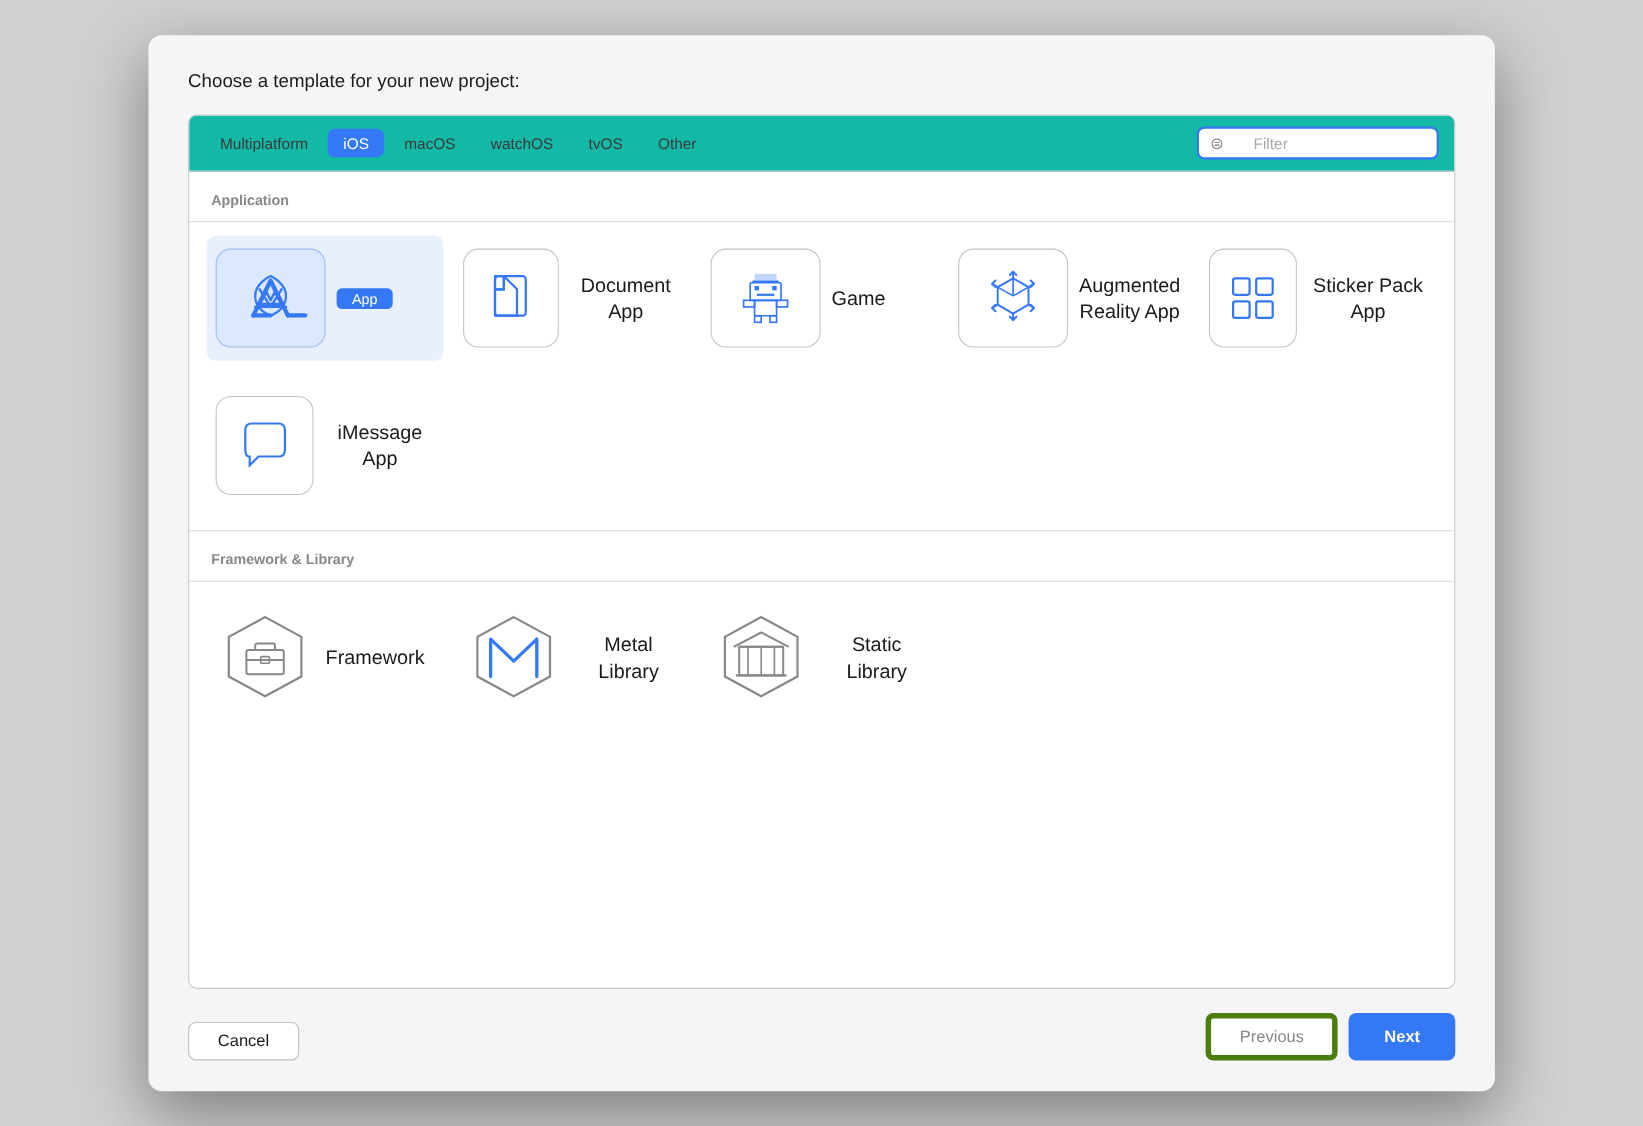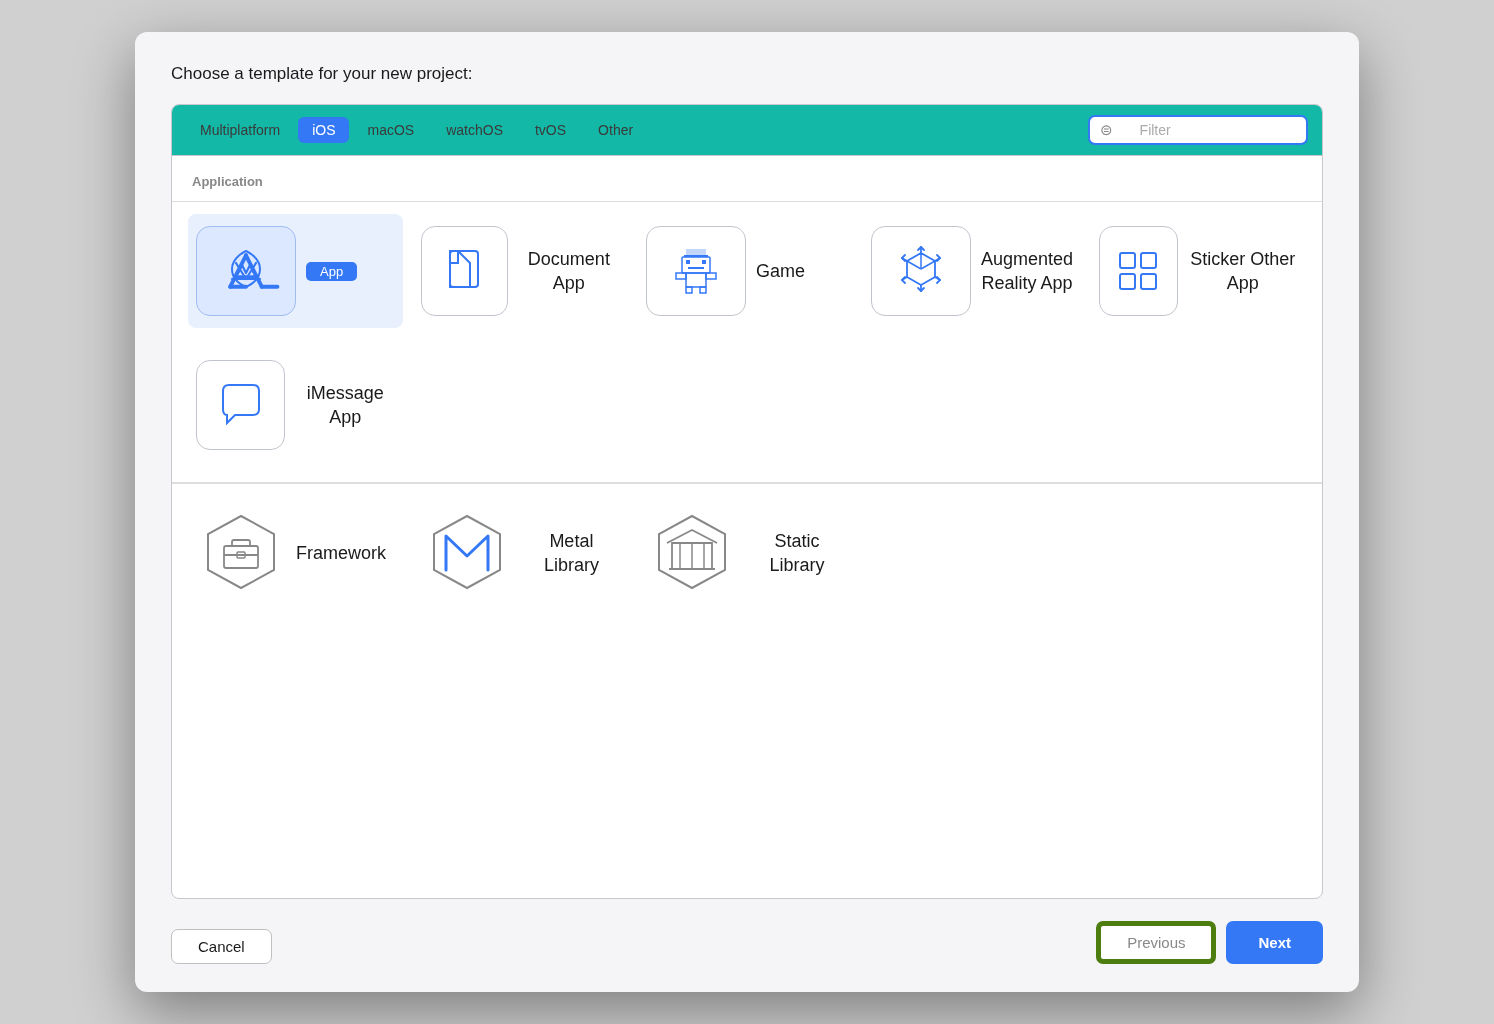--- a/index.html
+++ b/index.html
@@ -337,39 +337,40 @@
         <div class="template-item">
           <div class="icon-box">
             <svg viewBox="0 0 56 56" fill="none" xmlns="http://www.w3.org/2000/svg">
 
               <rect x="10" y="10" width="15" height="15" rx="2" stroke="#3478f6" stroke-width="2" fill="none"></rect>
               <rect x="31" y="10" width="15" height="15" rx="2" stroke="#3478f6" stroke-width="2" fill="none"></rect>
               <rect x="10" y="31" width="15" height="15" rx="2" stroke="#3478f6" stroke-width="2" fill="none"></rect>
               <rect x="31" y="31" width="15" height="15" rx="2" stroke="#3478f6" stroke-width="2" fill="none"></rect>
             </svg>
           </div>
-          <span class="item-label">Sticker Other App</span>
+          <span class="item-label">Sticker Pack App</span>
         </div>
 
       </div>
 
       <div class="items-grid" style="padding-top: 0;">
 
         <div class="template-item">
           <div class="icon-box">
             <svg viewBox="0 0 56 56" fill="none" xmlns="http://www.w3.org/2000/svg">
 
               <path d="M10 14 Q10 8 16 8 L40 8 Q46 8 46 14 L46 32 Q46 38 40 38 L22 38 L14 46 L14 38 Q10 38 10 32 Z" stroke="#3478f6" stroke-width="2" fill="none"></path>
             </svg>
           </div>
           <span class="item-label">iMessage App</span>
         </div>
       </div>
 
       <hr class="section-divider">
+      <div class="section-header">Framework &amp; Library</div>
       <hr class="section-divider">
 
       <div class="items-grid framework-grid">
 
         <div class="template-item">
           <div class="hex-icon">
             <svg viewBox="0 0 90 90" fill="none" xmlns="http://www.w3.org/2000/svg">
               <polygon points="45,8 78,26 78,62 45,80 12,62 12,26" stroke="#888" stroke-width="2" fill="none"></polygon>
 
               <rect x="28" y="38" width="34" height="22" rx="2" stroke="#888" stroke-width="1.8" fill="none"></rect>

